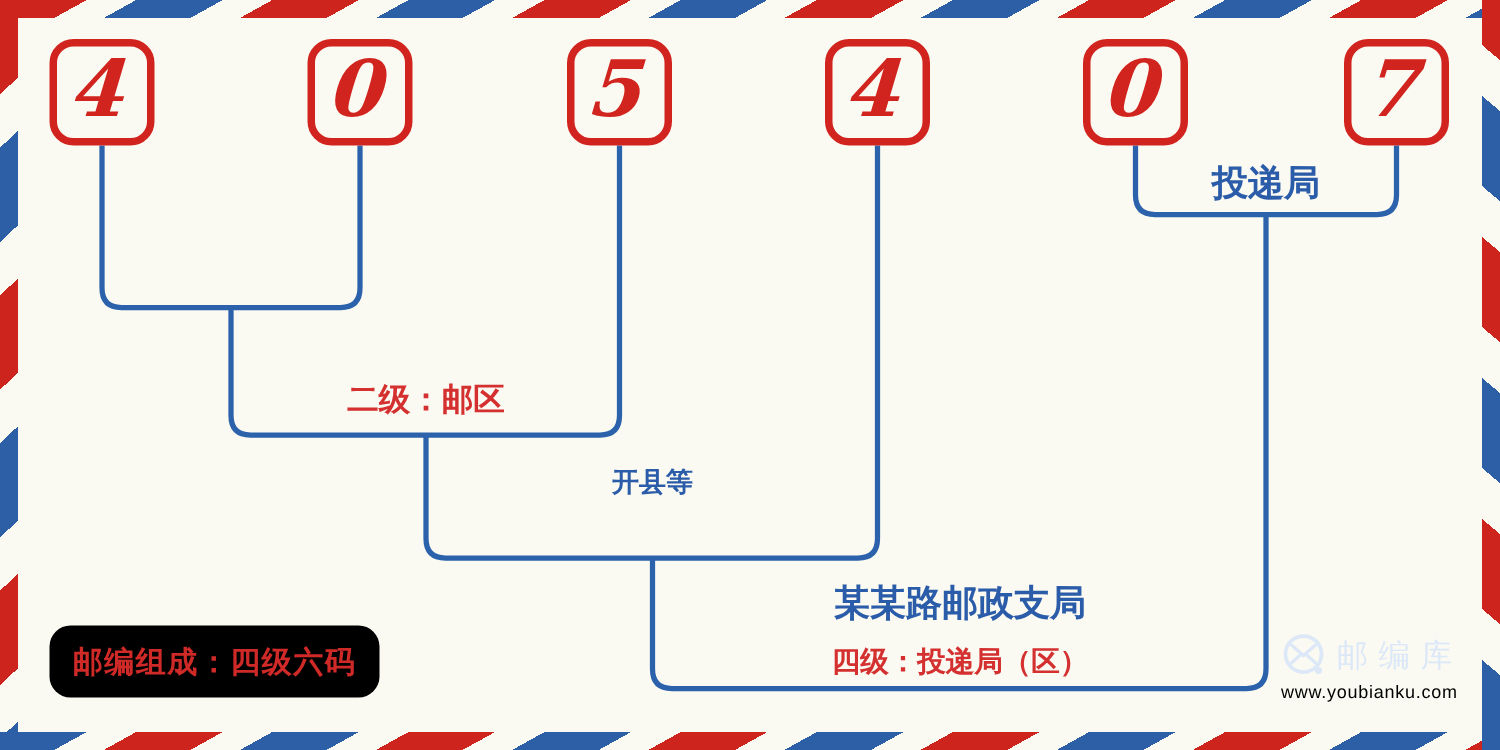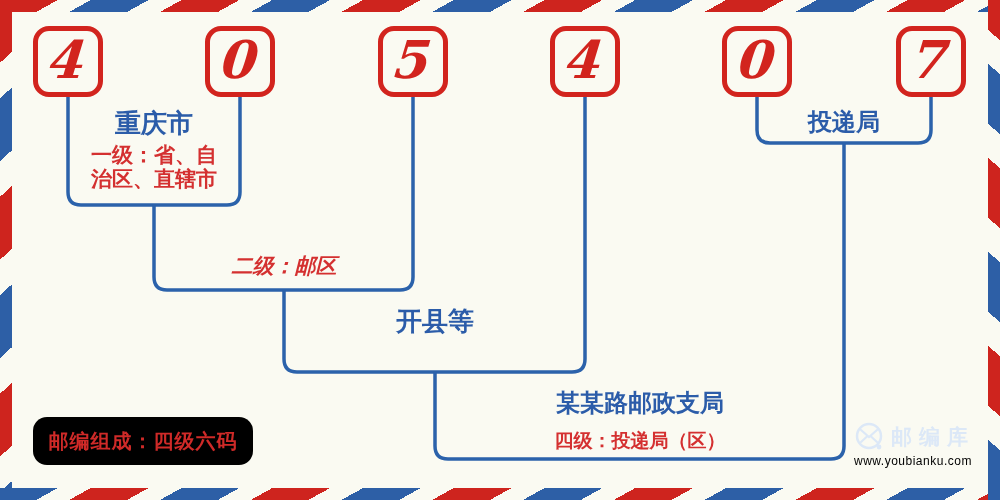--- a/index.html
+++ b/index.html
@@ -41,39 +41,39 @@
   
   .connectors{position:absolute;left:0;top:0;z-index:2;}
   .connectors path{fill:none;stroke:#2b62ab;stroke-width:3.5;}
   
   .lbl{position:absolute;transform:translateX(-50%);text-align:center;white-space:nowrap;z-index:4;}
   .t-blue{color:#2b5ca9;font-weight:bold;}
   .t-red{color:#d43030;font-weight:bold;}
   .lbl-level1{left:154px;top:108px;}
   .lbl-level1 .title{font-size:26px;line-height:30px;}
   .lbl-level1 .desc{font-size:21px;line-height:24px;margin-top:5px;}
-  .lbl-level2{left:284px;top:252px;font-size:21px;font-style:italic;}
+  .lbl-level2{left:284px;top:252px;font-size:21px;}
   .lbl-level3{left:435px;top:306px;}
-  .lbl-level3 .title{font-size:26px;line-height:30px;}
+  .lbl-level3 .title{font-size:18px;line-height:30px;}
   .lbl-level3 .desc{font-size:22px;margin-top:5px;}
   .lbl-level4{left:640px;top:390px;}
   .lbl-level4 .title{font-size:24px;line-height:26px;}
   .lbl-level4 .desc{font-size:19px;margin-top:12px;}
   .lbl-delivery{left:844px;top:106px;font-size:24px;text-align:right;}
   
   .badge{
     position:absolute;left:33px;top:417px;width:220px;height:48px;z-index:4;
     background:#000000;border-radius:14px;
     display:flex;align-items:center;justify-content:center;
     color:#cf2a28;font-weight:bold;font-size:20px;letter-spacing:1px;
   }
   
   .wm{position:absolute;left:854px;top:422px;z-index:4;color:#dce8f7;}
   .wm-row{display:flex;align-items:center;gap:7px;}
-  .wm-brand{font-size:21px;font-weight:bold;letter-spacing:7px;}
+  .wm-brand{font-size:21px;font-weight:normal;letter-spacing:7px;}
   .wm-url{font-size:12px;color:#000000;margin-top:2px;letter-spacing:0.5px;}
   .wm svg{display:block;}
 </style>
 </head>
 <body>
 
 <div class="frame">
 
   <div class="band band-top"></div>
   <div class="band band-bottom"></div>
@@ -100,27 +100,20 @@
   </div>
 
   <svg class="connectors" width="1000" height="500" viewBox="0 0 1000 500">
     <path d="M 68 97 L 68 192 Q 68 205 81 205 L 227 205 Q 240 205 240 192 L 240 97"></path>
     <path d="M 154 205 L 154 277 Q 154 290 167 290 L 400 290 Q 413 290 413 277 L 413 97"></path>
     <path d="M 284 290 L 284 359 Q 284 372 297 372 L 572 372 Q 585 372 585 359 L 585 97"></path>
     <path d="M 757 97 L 757 130 Q 757 143 770 143 L 918 143 Q 931 143 931 130 L 931 97"></path>
     <path d="M 435 372 L 435 446 Q 435 459 448 459 L 831 459 Q 844 459 844 446 L 844 143"></path>
   </svg>
 
-  <div class="lbl lbl-level1">
-    <div class="t-blue title">重庆市</div>
-    <div class="t-red desc">
-      <div>一级：省、自</div>
-      <div>治区、直辖市</div>
-    </div>
-  </div>
 
   <div class="lbl lbl-level2 t-red">二级：邮区</div>
 
   <div class="lbl lbl-level3">
     <div class="t-blue title">开县等</div>
   </div>
 
   <div class="lbl lbl-level4">
     <div class="t-blue title">某某路邮政支局</div>
     <div class="t-red desc">四级：投递局（区）</div>

